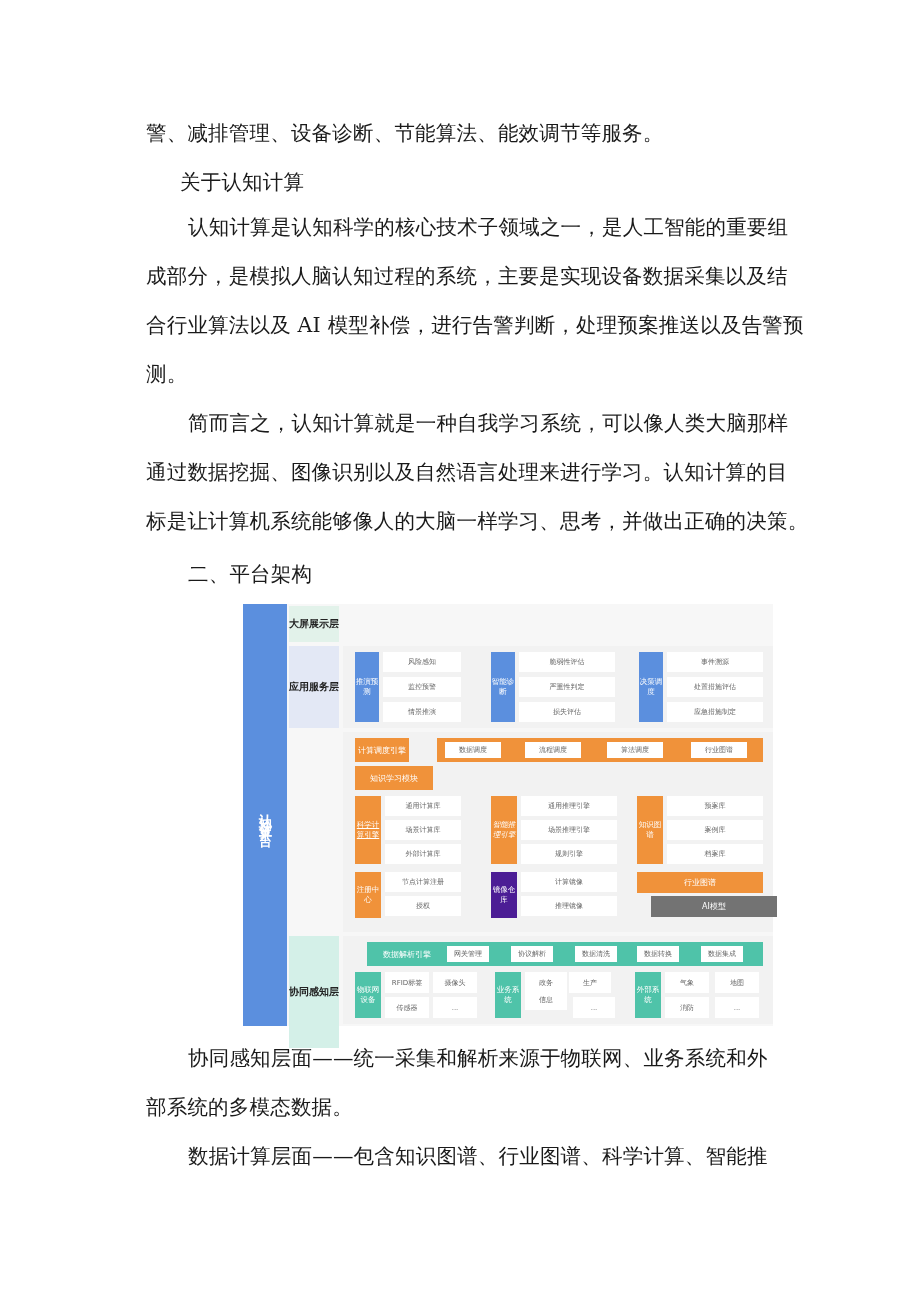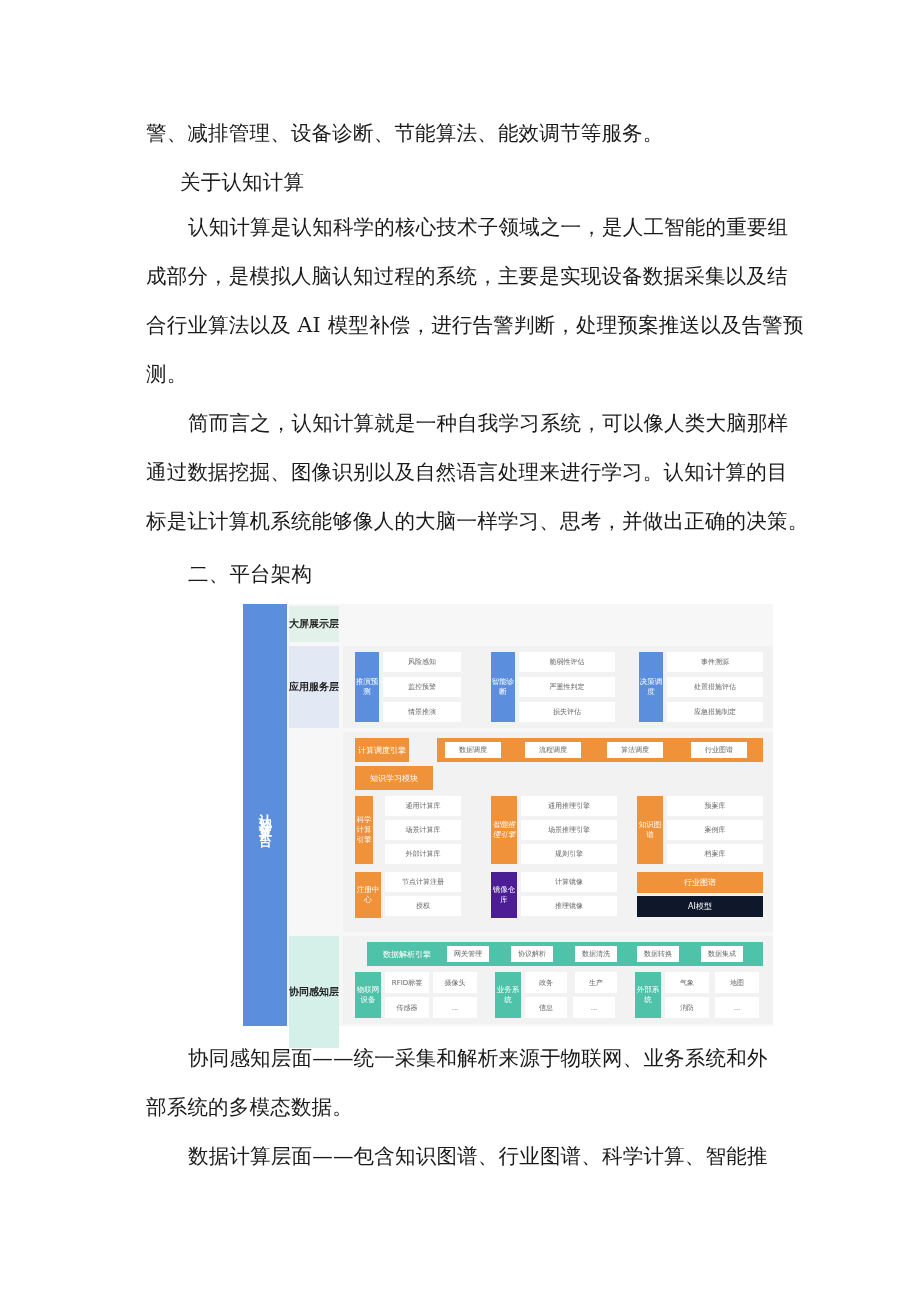--- a/index.html
+++ b/index.html
@@ -62,21 +62,21 @@
   <div class="panel" style="top:128px;height:200px;background:#f2f2f2;">
     <div class="otag" style="left:12px;top:6px;width:54px;height:24px;background:#f0923a;">计算调度引擎</div>
     <div style="position:absolute;left:94px;top:6px;width:326px;height:24px;background:#f0923a;">
       <div class="box" style="left:8px;top:4px;width:56px;height:16px;">数据调度</div>
       <div class="box" style="left:88px;top:4px;width:56px;height:16px;">流程调度</div>
       <div class="box" style="left:170px;top:4px;width:56px;height:16px;">算法调度</div>
       <div class="box" style="left:254px;top:4px;width:56px;height:16px;">行业图谱</div>
     </div>
     <div class="otag" style="left:12px;top:34px;width:78px;height:24px;background:#f0923a;">知识学习模块</div>
 
-    <div class="vtag" style="left:12px;top:64px;width:18px;height:68px;background:#f0923a;">科学计算引擎</div>
+    <div class="vtag" style="left:12px;top:64px;width:26px;height:68px;background:#f0923a;text-decoration:underline;">科学计算引擎</div>
     <div class="box" style="left:42px;top:64px;width:76px;height:20px;">通用计算库</div>
     <div class="box" style="left:42px;top:88px;width:76px;height:20px;">场景计算库</div>
     <div class="box" style="left:42px;top:112px;width:76px;height:20px;">外部计算库</div>
 
     <div class="vtag" style="left:148px;top:64px;width:26px;height:68px;background:#f0923a;font-style:italic;">智能推理引擎</div>
     <div class="box" style="left:178px;top:64px;width:96px;height:20px;">通用推理引擎</div>
     <div class="box" style="left:178px;top:88px;width:96px;height:20px;">场景推理引擎</div>
     <div class="box" style="left:178px;top:112px;width:96px;height:20px;">规则引擎</div>
 
     <div class="vtag" style="left:294px;top:64px;width:26px;height:68px;background:#f0923a;">知识图谱</div>
@@ -86,21 +86,21 @@
 
     <div class="vtag" style="left:12px;top:140px;width:26px;height:46px;background:#f0923a;">注册中心</div>
     <div class="box" style="left:42px;top:140px;width:76px;height:20px;">节点计算注册</div>
     <div class="box" style="left:42px;top:164px;width:76px;height:20px;">授权</div>
 
     <div class="vtag" style="left:148px;top:140px;width:26px;height:46px;background:#4c1d95;">镜像仓库</div>
     <div class="box" style="left:178px;top:140px;width:96px;height:20px;">计算镜像</div>
     <div class="box" style="left:178px;top:164px;width:96px;height:20px;">推理镜像</div>
 
     <div class="otag" style="left:294px;top:140px;width:126px;height:21px;background:#f0923a;">行业图谱</div>
-    <div class="otag" style="left:294px;top:164px;width:126px;height:21px;background:#0f172a;">AI模型</div>
+    <div class="otag" style="left:308px;top:164px;width:126px;height:21px;background:#737373;">AI模型</div>
   </div>
 
   <div class="layer-label" style="top:332px;height:112px;background:#d4f0e8;">协同感知层</div>
   <div class="panel" style="top:332px;height:88px;background:#f2f2f2;">
     <div class="otag" style="left:24px;top:6px;width:80px;height:24px;background:#4fc3a9;">数据解析引擎</div>
     <div style="position:absolute;left:96px;top:6px;width:324px;height:24px;background:#4fc3a9;">
       <div class="box" style="left:8px;top:4px;width:42px;height:16px;">网关管理</div>
       <div class="box" style="left:72px;top:4px;width:42px;height:16px;">协议解析</div>
       <div class="box" style="left:136px;top:4px;width:42px;height:16px;">数据清洗</div>
       <div class="box" style="left:198px;top:4px;width:42px;height:16px;">数据转换</div>
@@ -108,22 +108,22 @@
     </div>
 
     <div class="vtag" style="left:12px;top:36px;width:26px;height:46px;background:#4fc3a9;">物联网设备</div>
     <div class="box" style="left:42px;top:36px;width:44px;height:21px;">RFID标签</div>
     <div class="box" style="left:90px;top:36px;width:44px;height:21px;">摄像头</div>
     <div class="box" style="left:42px;top:61px;width:44px;height:21px;">传感器</div>
     <div class="box" style="left:90px;top:61px;width:44px;height:21px;">...</div>
 
     <div class="vtag" style="left:152px;top:36px;width:26px;height:46px;background:#4fc3a9;">业务系统</div>
     <div class="box" style="left:182px;top:36px;width:42px;height:21px;">政务</div>
-    <div class="box" style="left:232px;top:36px;width:42px;height:21px;text-align:center;">生产</div>
-    <div class="box" style="left:182px;top:61px;width:42px;height:21px;">信息</div>
+    <div class="box" style="left:226px;top:36px;width:42px;height:21px;text-align:center;">生产</div>
+    <div class="box" style="left:182px;top:53px;width:42px;height:21px;">信息</div>
     <div class="box" style="left:230px;top:61px;width:42px;height:21px;">...</div>
 
     <div class="vtag" style="left:292px;top:36px;width:26px;height:46px;background:#4fc3a9;">外部系统</div>
     <div class="box" style="left:322px;top:36px;width:44px;height:21px;">气象</div>
     <div class="box" style="left:372px;top:36px;width:44px;height:21px;">地图</div>
     <div class="box" style="left:322px;top:61px;width:44px;height:21px;">消防</div>
     <div class="box" style="left:372px;top:61px;width:44px;height:21px;">...</div>
   </div>
 </div>
 

